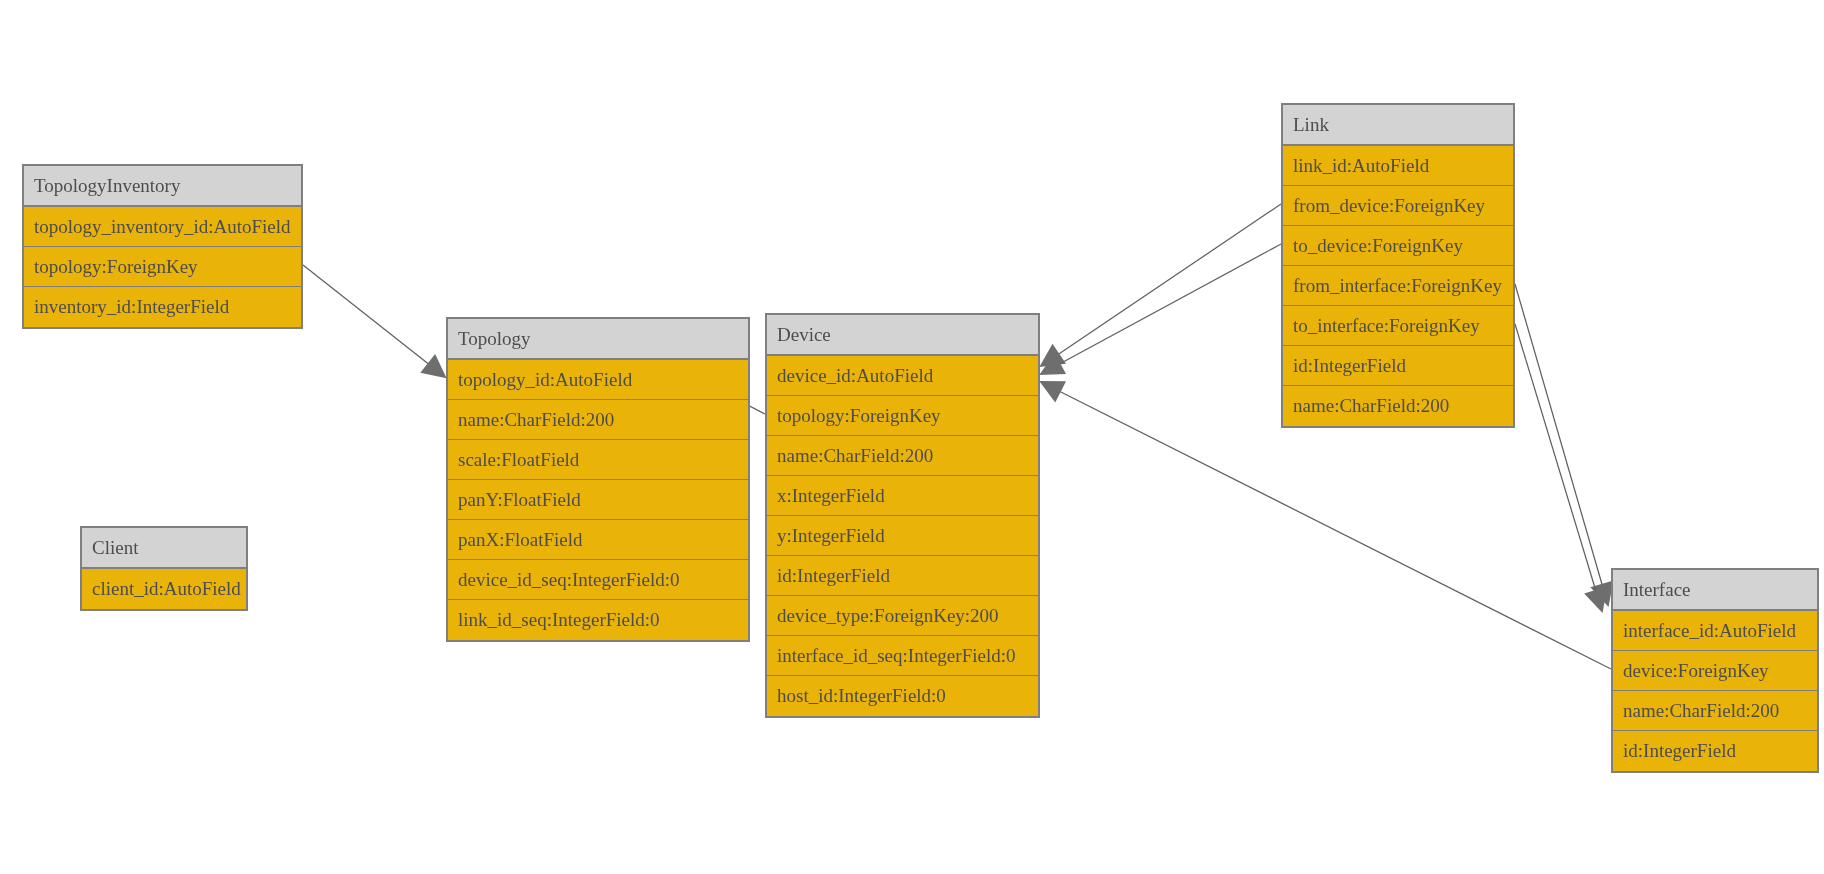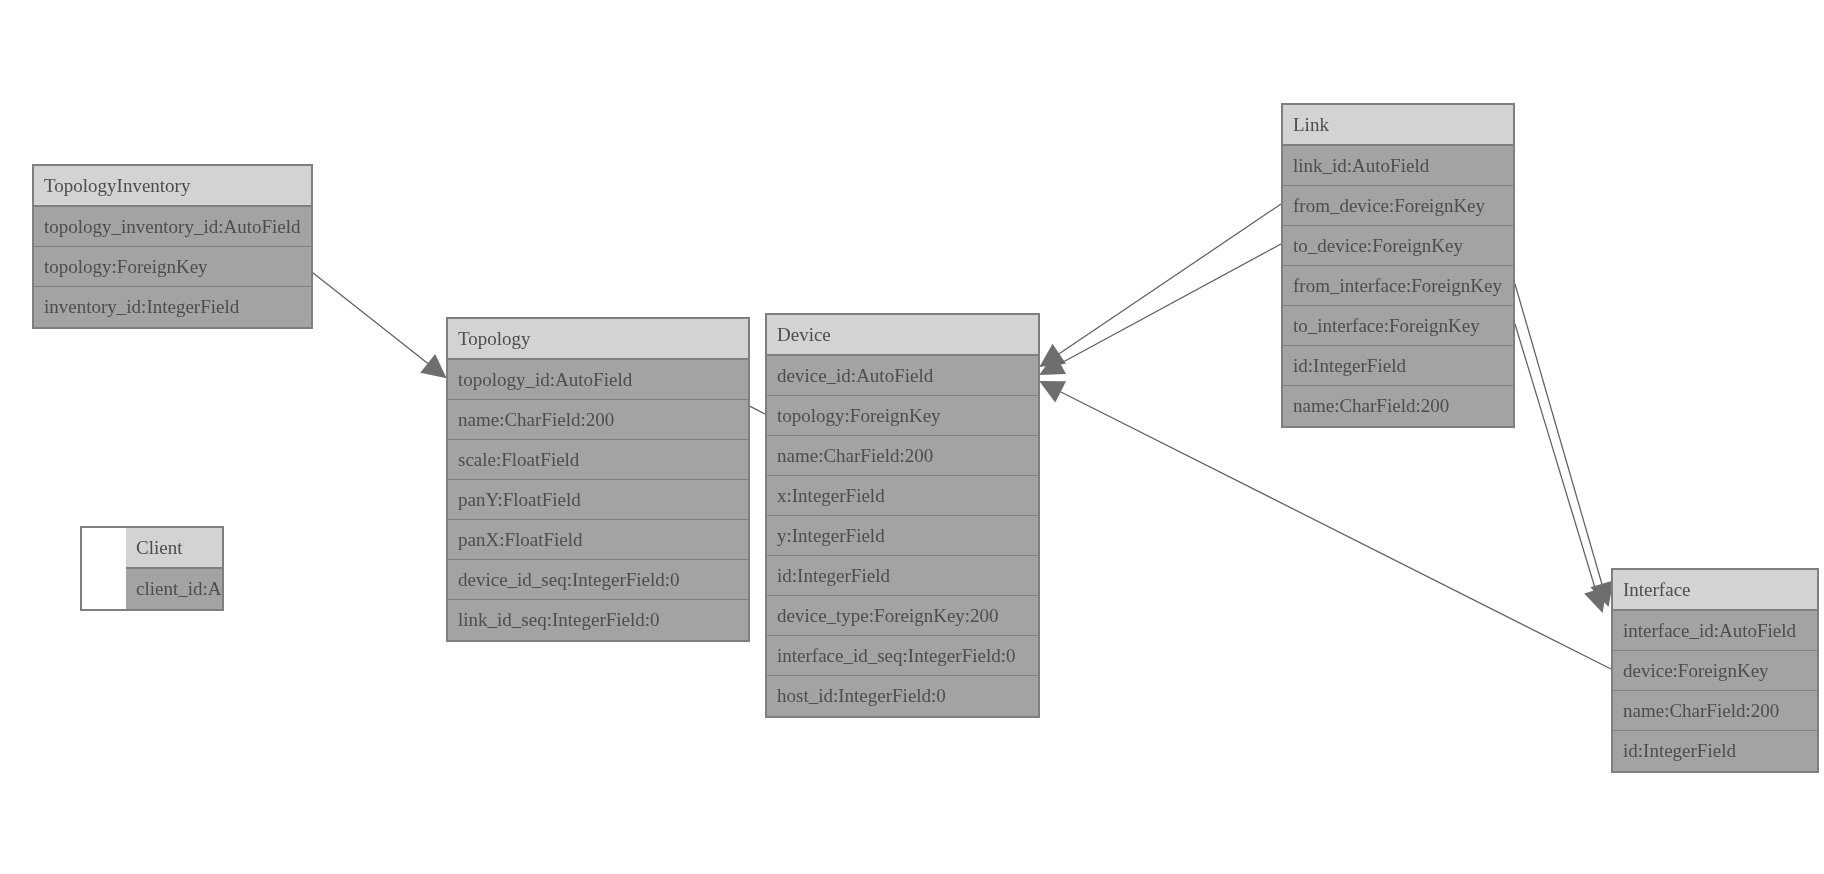--- a/index.html
+++ b/index.html
@@ -31,21 +31,21 @@
     color: #4d4d4d;
     white-space: nowrap; overflow: hidden;
   }
   .entity-field {
     height: 40px; line-height: 39px;
     padding: 0 10px;
     font-size: 19px;
     color: #4d4d4d;
     border-bottom: 1px solid #7f7f7f;
     white-space: nowrap; overflow: hidden;
-    background: #a3a3a3;
+    background: #eab308;
   }
   .entity-field:last-child { border-bottom: none; }
 </style>
 </head>
 <body style="background: rgb(255, 255, 255);">
 
 <div class="canvas">
   <svg class="relations-layer" width="1824" height="874" viewBox="0 0 1824 874" xmlns="http://www.w3.org/2000/svg">
     <defs>
       <marker id="arrowhead" viewBox="0 0 12 12" refX="11" refY="6" markerUnits="userSpaceOnUse" markerWidth="26" markerHeight="24" orient="auto">
@@ -56,37 +56,37 @@
         <line x1="303" y1="265" x2="445" y2="377" stroke="#606060" stroke-width="1.25" marker-end="url(#arrowhead)"></line>
         <line x1="765" y1="414" x2="701" y2="381" stroke="#606060" stroke-width="1.25" marker-end="url(#arrowhead)"></line>
         <line x1="1281" y1="204" x2="1041" y2="366" stroke="#606060" stroke-width="1.25" marker-end="url(#arrowhead)"></line>
         <line x1="1281" y1="244" x2="1041" y2="374" stroke="#606060" stroke-width="1.25" marker-end="url(#arrowhead)"></line>
         <line x1="1611" y1="669" x2="1041" y2="382" stroke="#606060" stroke-width="1.25" marker-end="url(#arrowhead)"></line>
         <line x1="1515" y1="284" x2="1608" y2="605" stroke="#606060" stroke-width="1.25" marker-end="url(#arrowhead)"></line>
         <line x1="1515" y1="324" x2="1602" y2="611" stroke="#606060" stroke-width="1.25" marker-end="url(#arrowhead)"></line>
       </g>
   </svg>
 
-<div class="entity" style="left: 32px; top: 164px; width: 281px;">
+<div class="entity" style="left: 22px; top: 164px; width: 281px;">
       <div class="entity-header">TopologyInventory</div>
       <div class="entity-field">topology_inventory_id:AutoField</div>
       <div class="entity-field">topology:ForeignKey</div>
       <div class="entity-field">inventory_id:IntegerField</div>
     </div>
     <div class="entity" style="left: 446px; top: 317px; width: 304px;">
       <div class="entity-header">Topology</div>
       <div class="entity-field">topology_id:AutoField</div>
       <div class="entity-field">name:CharField:200</div>
       <div class="entity-field">scale:FloatField</div>
       <div class="entity-field">panY:FloatField</div>
       <div class="entity-field">panX:FloatField</div>
       <div class="entity-field">device_id_seq:IntegerField:0</div>
       <div class="entity-field">link_id_seq:IntegerField:0</div>
     </div>
-    <div class="entity" style="left: 80px; top: 526px; width: 144px; padding-left: 44px;">
+    <div class="entity" style="left: 80px; top: 526px; width: 168px;">
       <div class="entity-header">Client</div>
       <div class="entity-field">client_id:AutoField</div>
     </div>
     <div class="entity" style="left: 765px; top: 313px; width: 275px;">
       <div class="entity-header">Device</div>
       <div class="entity-field">device_id:AutoField</div>
       <div class="entity-field">topology:ForeignKey</div>
       <div class="entity-field">name:CharField:200</div>
       <div class="entity-field">x:IntegerField</div>
       <div class="entity-field">y:IntegerField</div>

